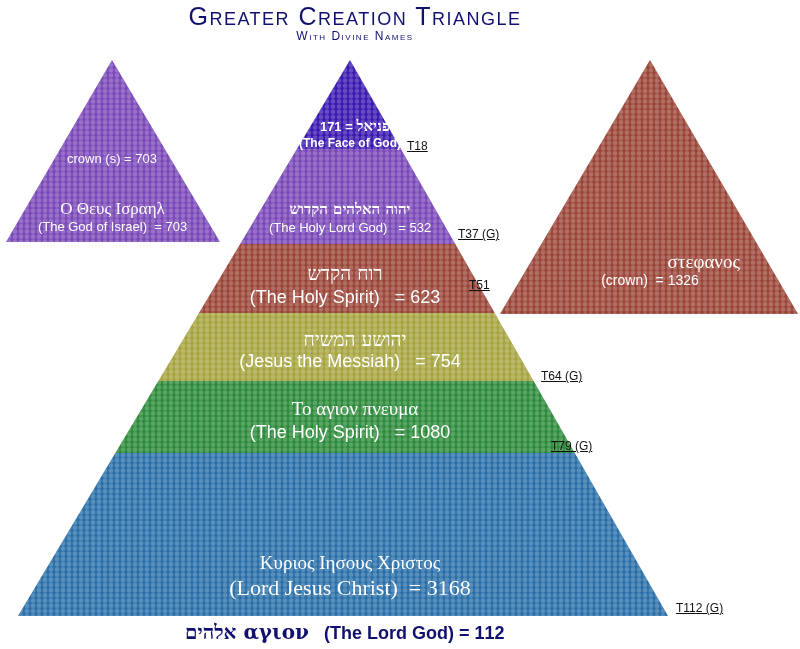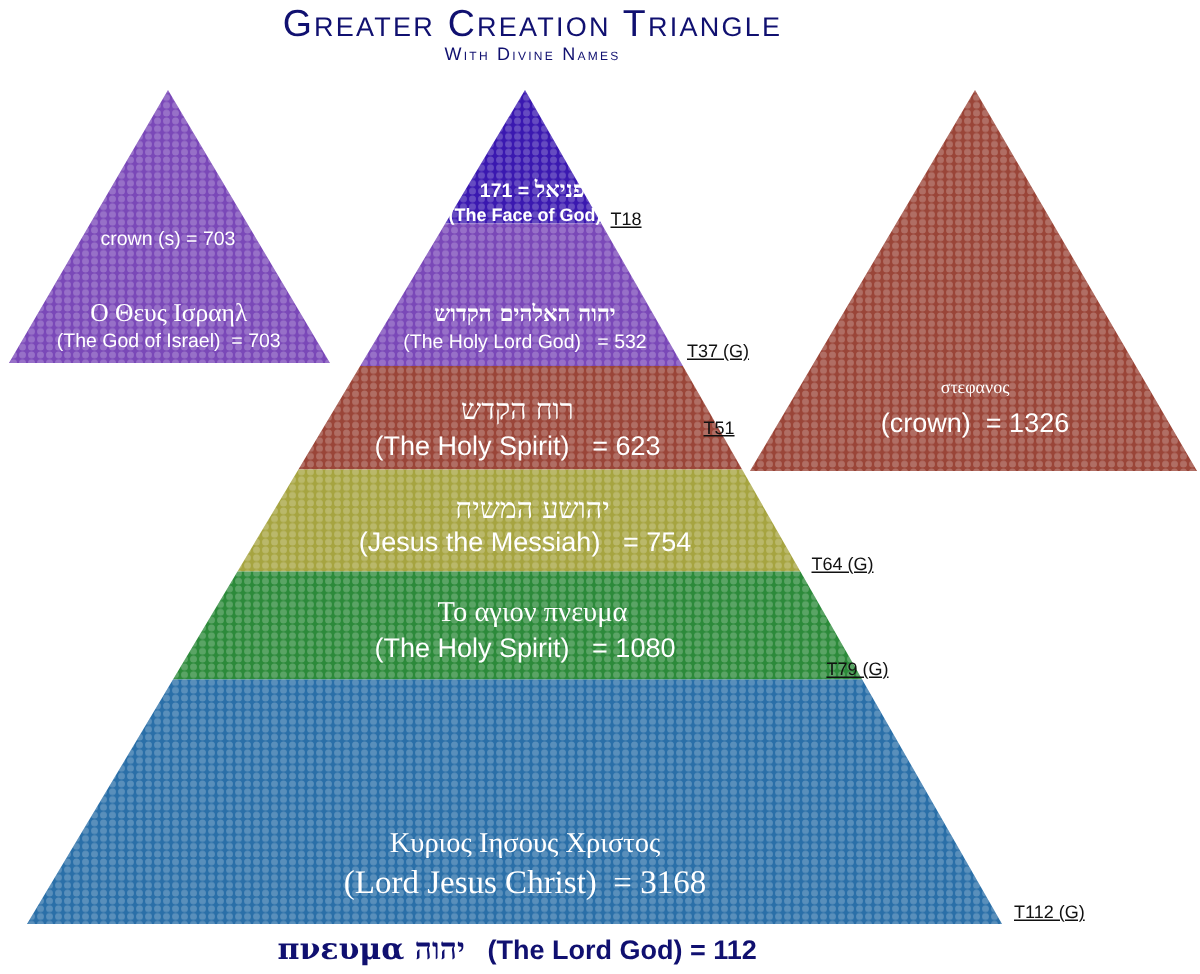--- a/index.html
+++ b/index.html
@@ -61,22 +61,22 @@
     <rect x="0" y="55" width="700" height="570" fill="url(#dots)"></rect>
   </g>
 </svg>
 
 <div class="lbl" style="left:42px; top:152px; width:140px; font-size:13px;">crown (s) = 703</div>
 <div class="lbl grk" style="left:20px; top:200px; width:185px; font-size:17px;">Ο Θευς Ισραηλ</div>
 <div class="lbl" style="left:20px; top:220px; width:185px; font-size:13px;">
   <span>(The God of Israel)</span>&nbsp;&nbsp;<span>= 703</span>
 </div>
 
-<div class="lbl grk" style="left:560px; top:252px; width:180px; font-size:12px;">στεφανος</div>
-<div class="lbl" style="left:560px; top:273px; width:180px; font-size:18px;">
+<div class="lbl grk" style="left:560px; top:252px; width:180px; font-size:19px;text-align:right;">στεφανος</div>
+<div class="lbl" style="left:560px; top:273px; width:180px; font-size:14px;">
   <span>(crown)</span>&nbsp;&nbsp;<span>= 1326</span>
 </div>
 
 <div class="lbl" style="left:290px; top:119px; width:130px; font-size:13px; font-weight:bold;">
   <span class="heb" style="font-size:15px;">פניאל</span> <span>= 171</span>
 </div>
 <div class="lbl" style="left:290px; top:137px; width:120px; font-size:12px; font-weight:bold;">(The Face of God)</div>
 <div class="tag" style="left:407px; top:139px;">T18</div>
 
 <div class="lbl heb" style="left:255px; top:202px; width:190px; font-size:15px; font-weight:bold;">יהוה האלהים הקדוש</div>
@@ -103,14 +103,14 @@
 </div>
 <div class="tag" style="left:551px; top:439px;">T79 (G)</div>
 
 <div class="lbl grk" style="left:220px; top:553px; width:260px; font-size:19px;">Κυριος Ιησους Χριστος</div>
 <div class="lbl" style="left:220px; top:576px; width:260px; font-size:22px;font-family:Liberation Serif, serif;">
   <span>(Lord Jesus Christ)</span>&nbsp;&nbsp;<span>= 3168</span>
 </div>
 <div class="tag" style="left:676px; top:601px;text-align:right;">T112 (G)</div>
 
 <div class="bottom-caption">
-  <span class="heb">יהוה πνευμα</span>&nbsp;&nbsp;&nbsp;<span>(The Lord God) = 112</span>
+  <span class="heb">αγιον אלהים</span>&nbsp;&nbsp;&nbsp;<span>(The Lord God) = 112</span>
 </div>
 
 </body></html>

